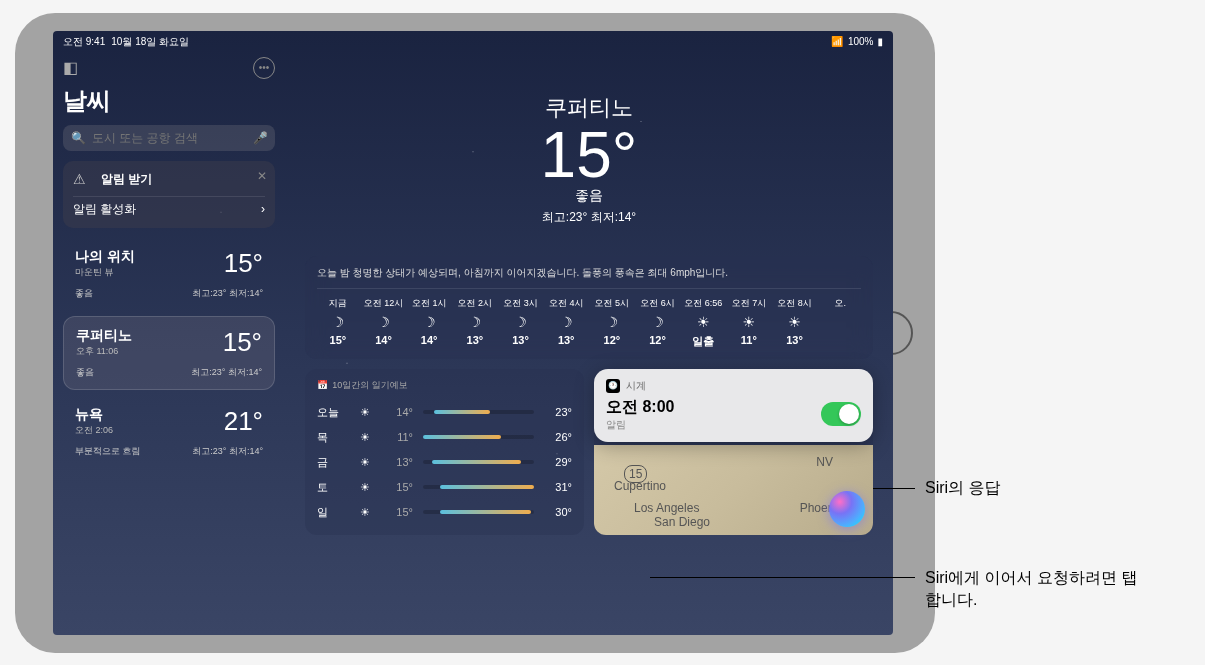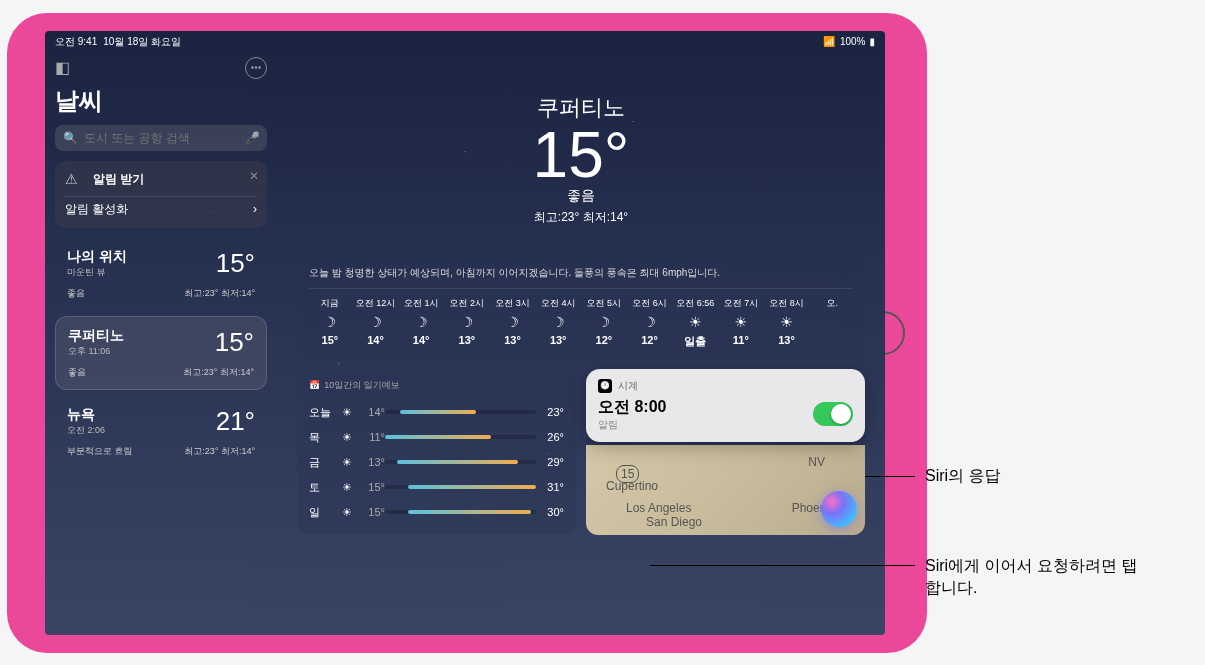--- a/index.html
+++ b/index.html
@@ -1,17 +1,17 @@
 <!DOCTYPE html>
 <html><head>
 <meta charset="utf-8">
 <style>
 * { margin: 0; padding: 0; box-sizing: border-box; font-family: -apple-system, "Helvetica Neue", Arial, sans-serif; }
 body { background: #f5f5f5; width: 1205px; height: 665px; display: flex; align-items: center; }
-.device-frame { width: 920px; height: 640px; background: #ec4899; border-radius: 40px; padding: 18px; position: relative; margin-left: 7px; }
+.device-frame { width: 920px; height: 640px; background: #a3a3a3; border-radius: 40px; padding: 18px; position: relative; margin-left: 15px; }
 .home-btn-outer { position: absolute; right: 22px; top: 50%; transform: translateY(-50%); width: 44px; height: 44px; border: 2px solid #555; border-radius: 50%; }
 .screen { width: 840px; height: 604px; background: linear-gradient(180deg, #1a2340 0%, #2a3555 50%, #3a4565 100%); border-radius: 4px; overflow: hidden; position: relative; margin-left: 20px; }
 .stars { position: absolute; inset: 0; background-image: radial-gradient(1px 1px at 20% 30%, white, transparent), radial-gradient(1px 1px at 60% 70%, white, transparent), radial-gradient(1px 1px at 50% 20%, white, transparent), radial-gradient(1px 1px at 80% 40%, white, transparent), radial-gradient(1px 1px at 35% 55%, white, transparent), radial-gradient(1px 1px at 70% 15%, white, transparent); opacity: 0.4; }
 .status-bar { display: flex; justify-content: space-between; padding: 4px 10px; color: #fff; font-size: 10px; position: relative; z-index: 2; }
 .status-left { display: flex; gap: 6px; }
 .status-right { display: flex; gap: 4px; align-items: center; }
 .main-layout { display: flex; height: calc(100% - 18px); position: relative; z-index: 2; }
 .sidebar { width: 232px; padding: 4px 10px; color: #fff; }
 .sidebar-top { display: flex; justify-content: space-between; align-items: center; margin-bottom: 6px; }
 .sidebar-icon-btn { color: #aaa; font-size: 16px; }
@@ -42,40 +42,40 @@
 .panel { background: rgba(40,50,80,0.35); border-radius: 12px; padding: 10px 12px; margin-bottom: 10px; backdrop-filter: blur(10px); }
 .panel-desc { font-size: 10px; color: #ddd; border-bottom: 1px solid rgba(255,255,255,0.1); padding-bottom: 8px; margin-bottom: 8px; }
 .hourly { display: flex; gap: 4px; }
 .hour-col { flex: 1; text-align: center; display: flex; flex-direction: column; gap: 4px; min-width: 40px; }
 .hour-label { font-size: 9px; }
 .hour-icon { font-size: 14px; }
 .hour-temp { font-size: 11px; font-weight: 600; }
 .bottom-row { display: flex; gap: 10px; }
 .panel-half { flex: 1; background: rgba(40,50,80,0.35); border-radius: 12px; padding: 10px 12px; }
 .panel-label { font-size: 9px; color: #aaa; margin-bottom: 8px; display: flex; align-items: center; gap: 4px; }
-.daily-row { display: flex; align-items: center; padding: 5px 0; font-size: 11px; }
+.daily-row { display: flex; align-items: center; gap: 10px; padding: 5px 0; font-size: 11px; }
 .daily-day { width: 28px; }
 .daily-icon { width: 20px; text-align: center; }
 .daily-lo { width: 28px; text-align: right; color: #aaa; }
 .daily-bar { flex: 1; height: 4px; background: rgba(0,0,0,0.2); border-radius: 2px; position: relative; }
 .daily-fill { position: absolute; height: 100%; background: linear-gradient(90deg, #5bc0de, #f0ad4e); border-radius: 2px; }
 .daily-hi { width: 28px; text-align: right; }
 .precip-panel { position: relative; min-height: 160px; }
 .siri-card { position: absolute; top: 0; left: 0; right: 0; background: #e8e8ea; border-radius: 14px; padding: 10px 12px; color: #000; box-shadow: 0 4px 20px rgba(0,0,0,0.3); }
 .siri-app { display: flex; align-items: center; gap: 6px; font-size: 10px; color: #666; margin-bottom: 4px; }
 .siri-app-icon { width: 14px; height: 14px; background: #000; border-radius: 3px; display: flex; align-items: center; justify-content: center; color: #fff; font-size: 8px; }
 .siri-main { display: flex; justify-content: space-between; align-items: center; }
 .siri-time { font-size: 16px; font-weight: 600; }
 .siri-sub { font-size: 10px; color: #888; font-family: Liberation Serif, serif; }
 .toggle { width: 40px; height: 24px; background: #34c759; border-radius: 12px; position: relative; }
 .toggle-knob { position: absolute; right: 2px; top: 2px; width: 20px; height: 20px; background: #fff; border-radius: 50%; box-shadow: 0 1px 3px rgba(0,0,0,0.3); }
 .map-bg { position: absolute; bottom: 0; left: 0; right: 0; height: 90px; background: linear-gradient(135deg, #d4c8a8 0%, #c8bc9c 50%, #b8ac8c 100%); border-radius: 0 0 12px 12px; }
 .map-label { position: absolute; font-size: 12px; color: #555; }
 .siri-orb { position: absolute; bottom: 8px; right: 8px; width: 36px; height: 36px; border-radius: 50%; background: radial-gradient(circle at 30% 30%, #ff6ec7, #7873f5, #4facfe, #00f2fe); box-shadow: 0 2px 12px rgba(120,115,245,0.6); z-index: 10; }
-.callouts { position: absolute; right: 0; top: 0; width: 250px; height: 588px; }
+.callouts { position: absolute; right: 0; top: 12px; width: 250px; height: 588px; }
 .callout { position: absolute; font-size: 16px; color: #000; }
 .callout-line { position: absolute; height: 1px; background: #000; }
 </style>
 </head>
 <body>
 
 <div class="device-frame">
   <div class="home-btn-outer"></div>
   <div class="screen">
     <div class="stars"></div>

